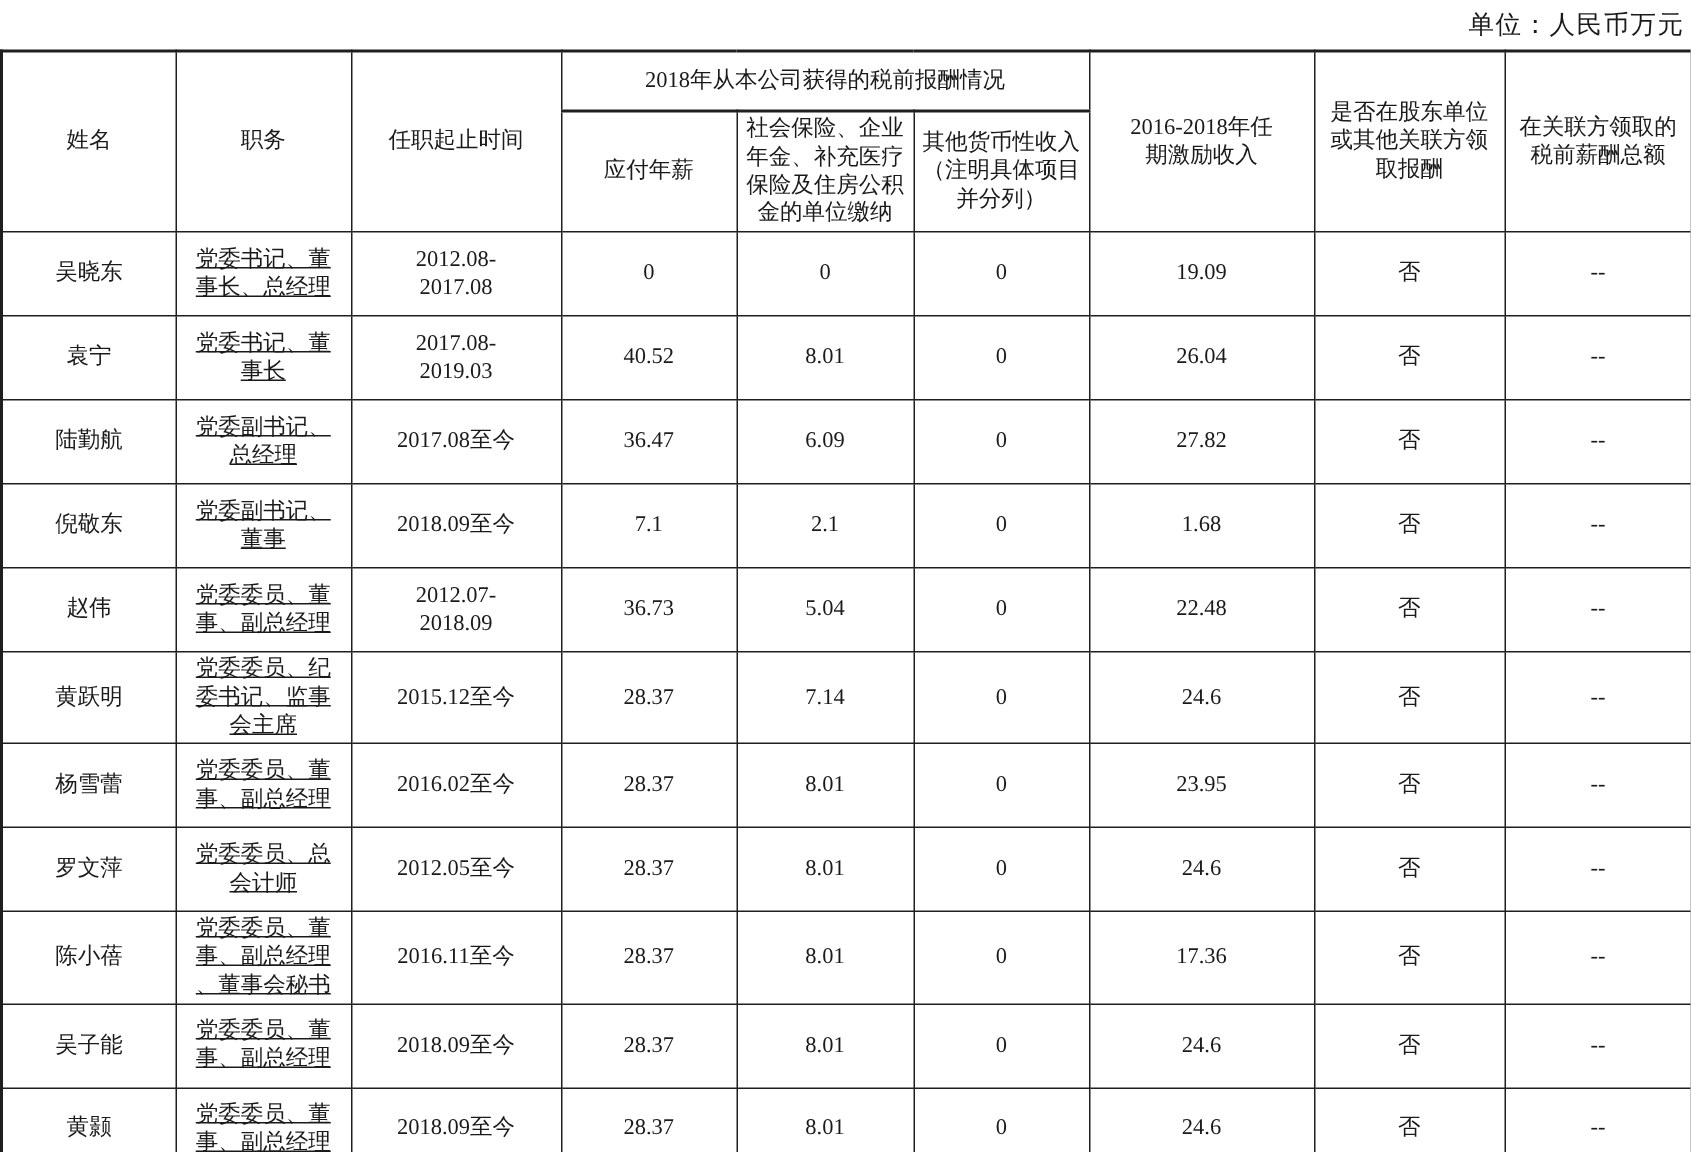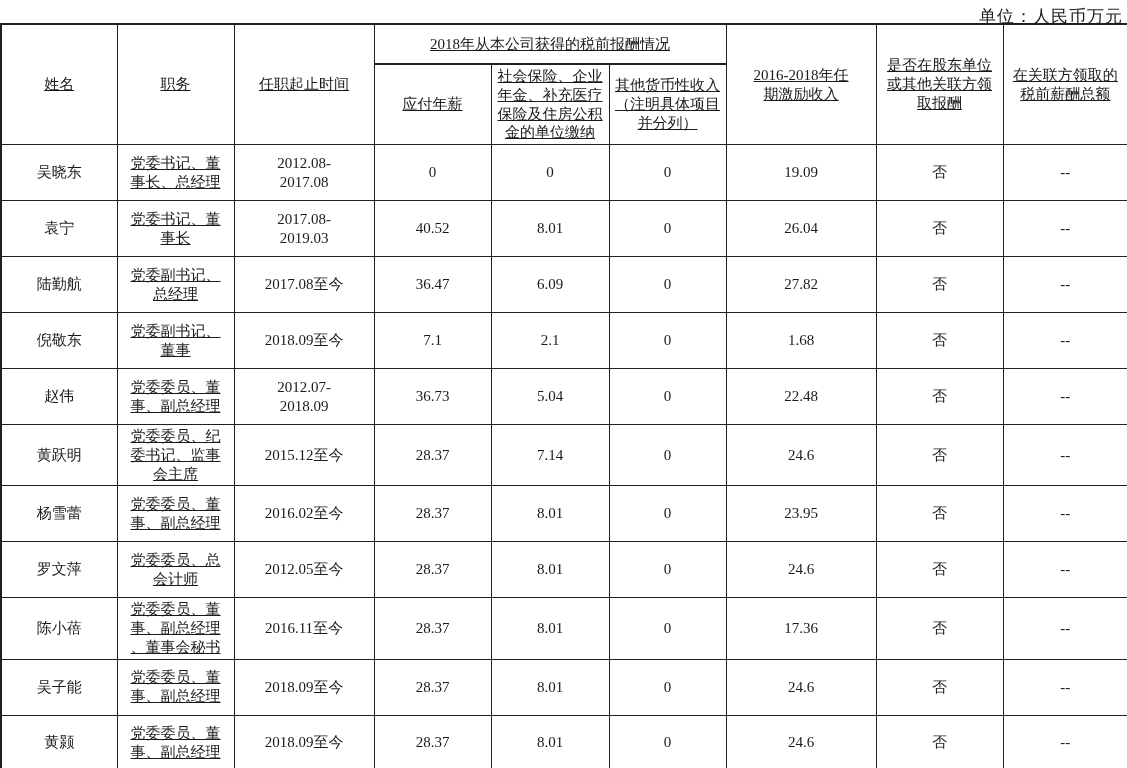--- a/index.html
+++ b/index.html
@@ -8,21 +8,21 @@
     width: 1127px;
     height: 768px;
     background: #ffffff;
     overflow: hidden;
   }
   body {
     font-family: "Liberation Serif", "DejaVu Serif", serif;
     color: #1a1a1a;
   }
   .topbar {
-    height: 23px;
+    height: 33px;
     position: relative;
     margin-left: 12px;
   }
   .unit-label {
     position: absolute;
     top: 5px;
     right: 4px;
     font-size: 17px;
     letter-spacing: 1px;
     white-space: nowrap;
@@ -44,21 +44,21 @@
     box-sizing: border-box;
     overflow: hidden;
   }
   thead tr.hrow1 { height: 40px; }
   thead tr.hrow2 { height: 78px; }
   tbody tr { height: 56px; }
 
   th.group-header { border-bottom: 2px solid #1f1f1f; }
 
   
-  thead th { word-break: break-all; text-decoration: underline; }
+  thead th { word-break: break-all; }
   th.th-incentive { padding: 0 22px; }
 
   
   tbody td:nth-child(2) { line-break: anywhere; word-break: break-all; padding: 2px 7px; text-decoration: underline; }
 
   
   tbody td:nth-child(3) { padding: 0 20px; margin-left: 36px; }
 </style>
 </head>
 <body>

